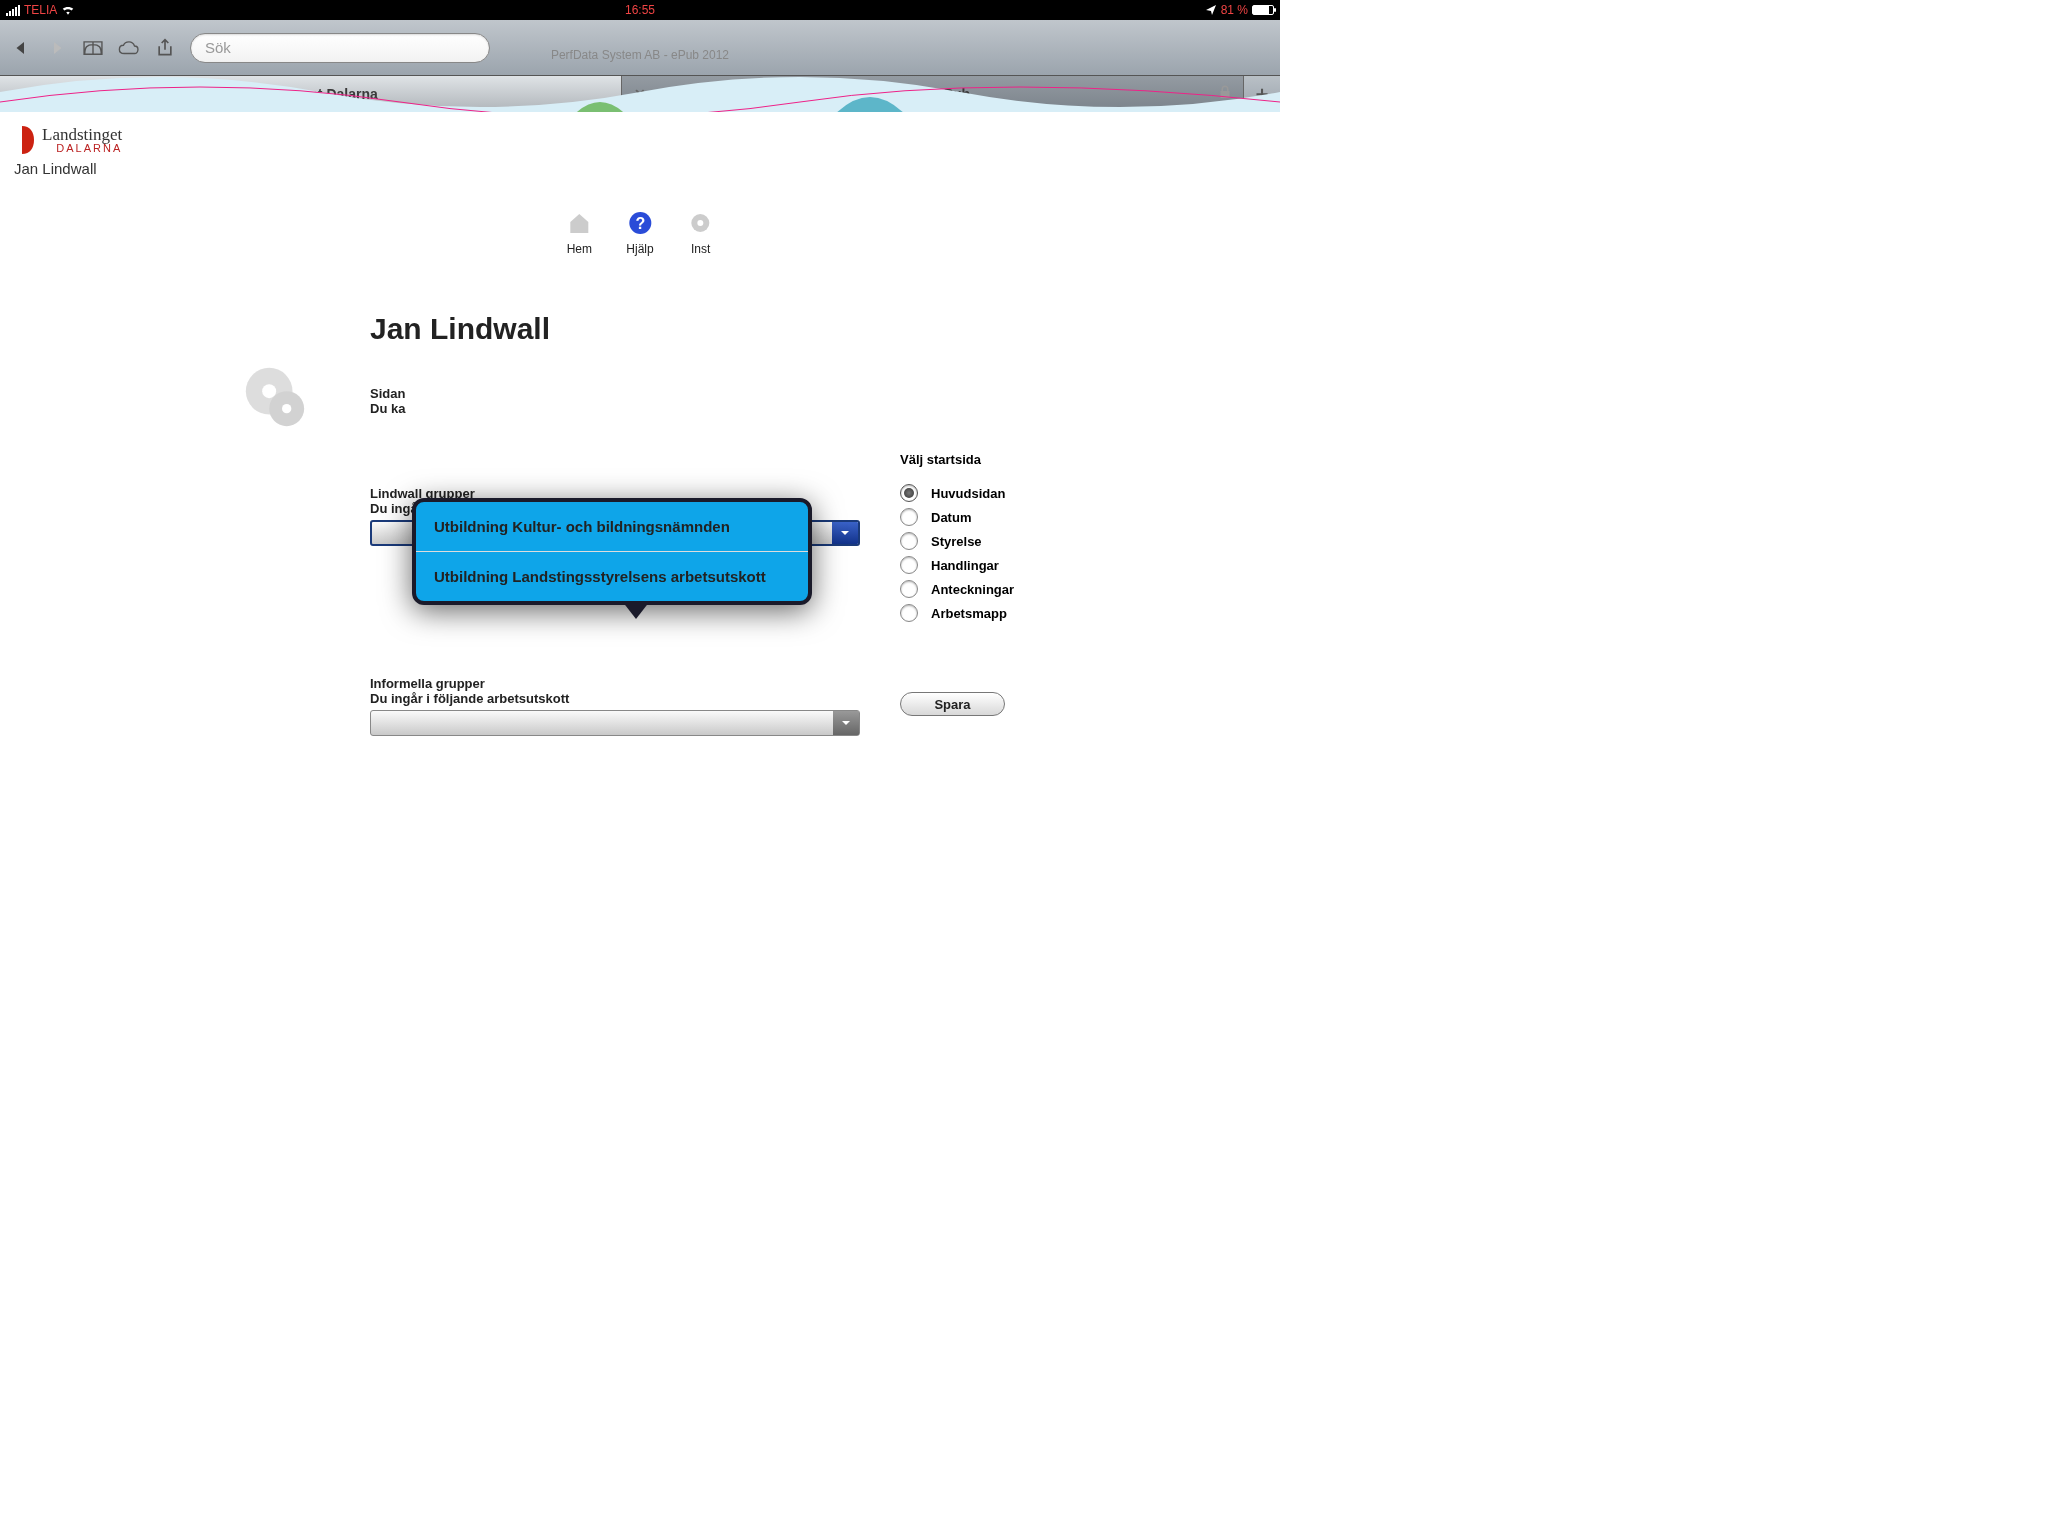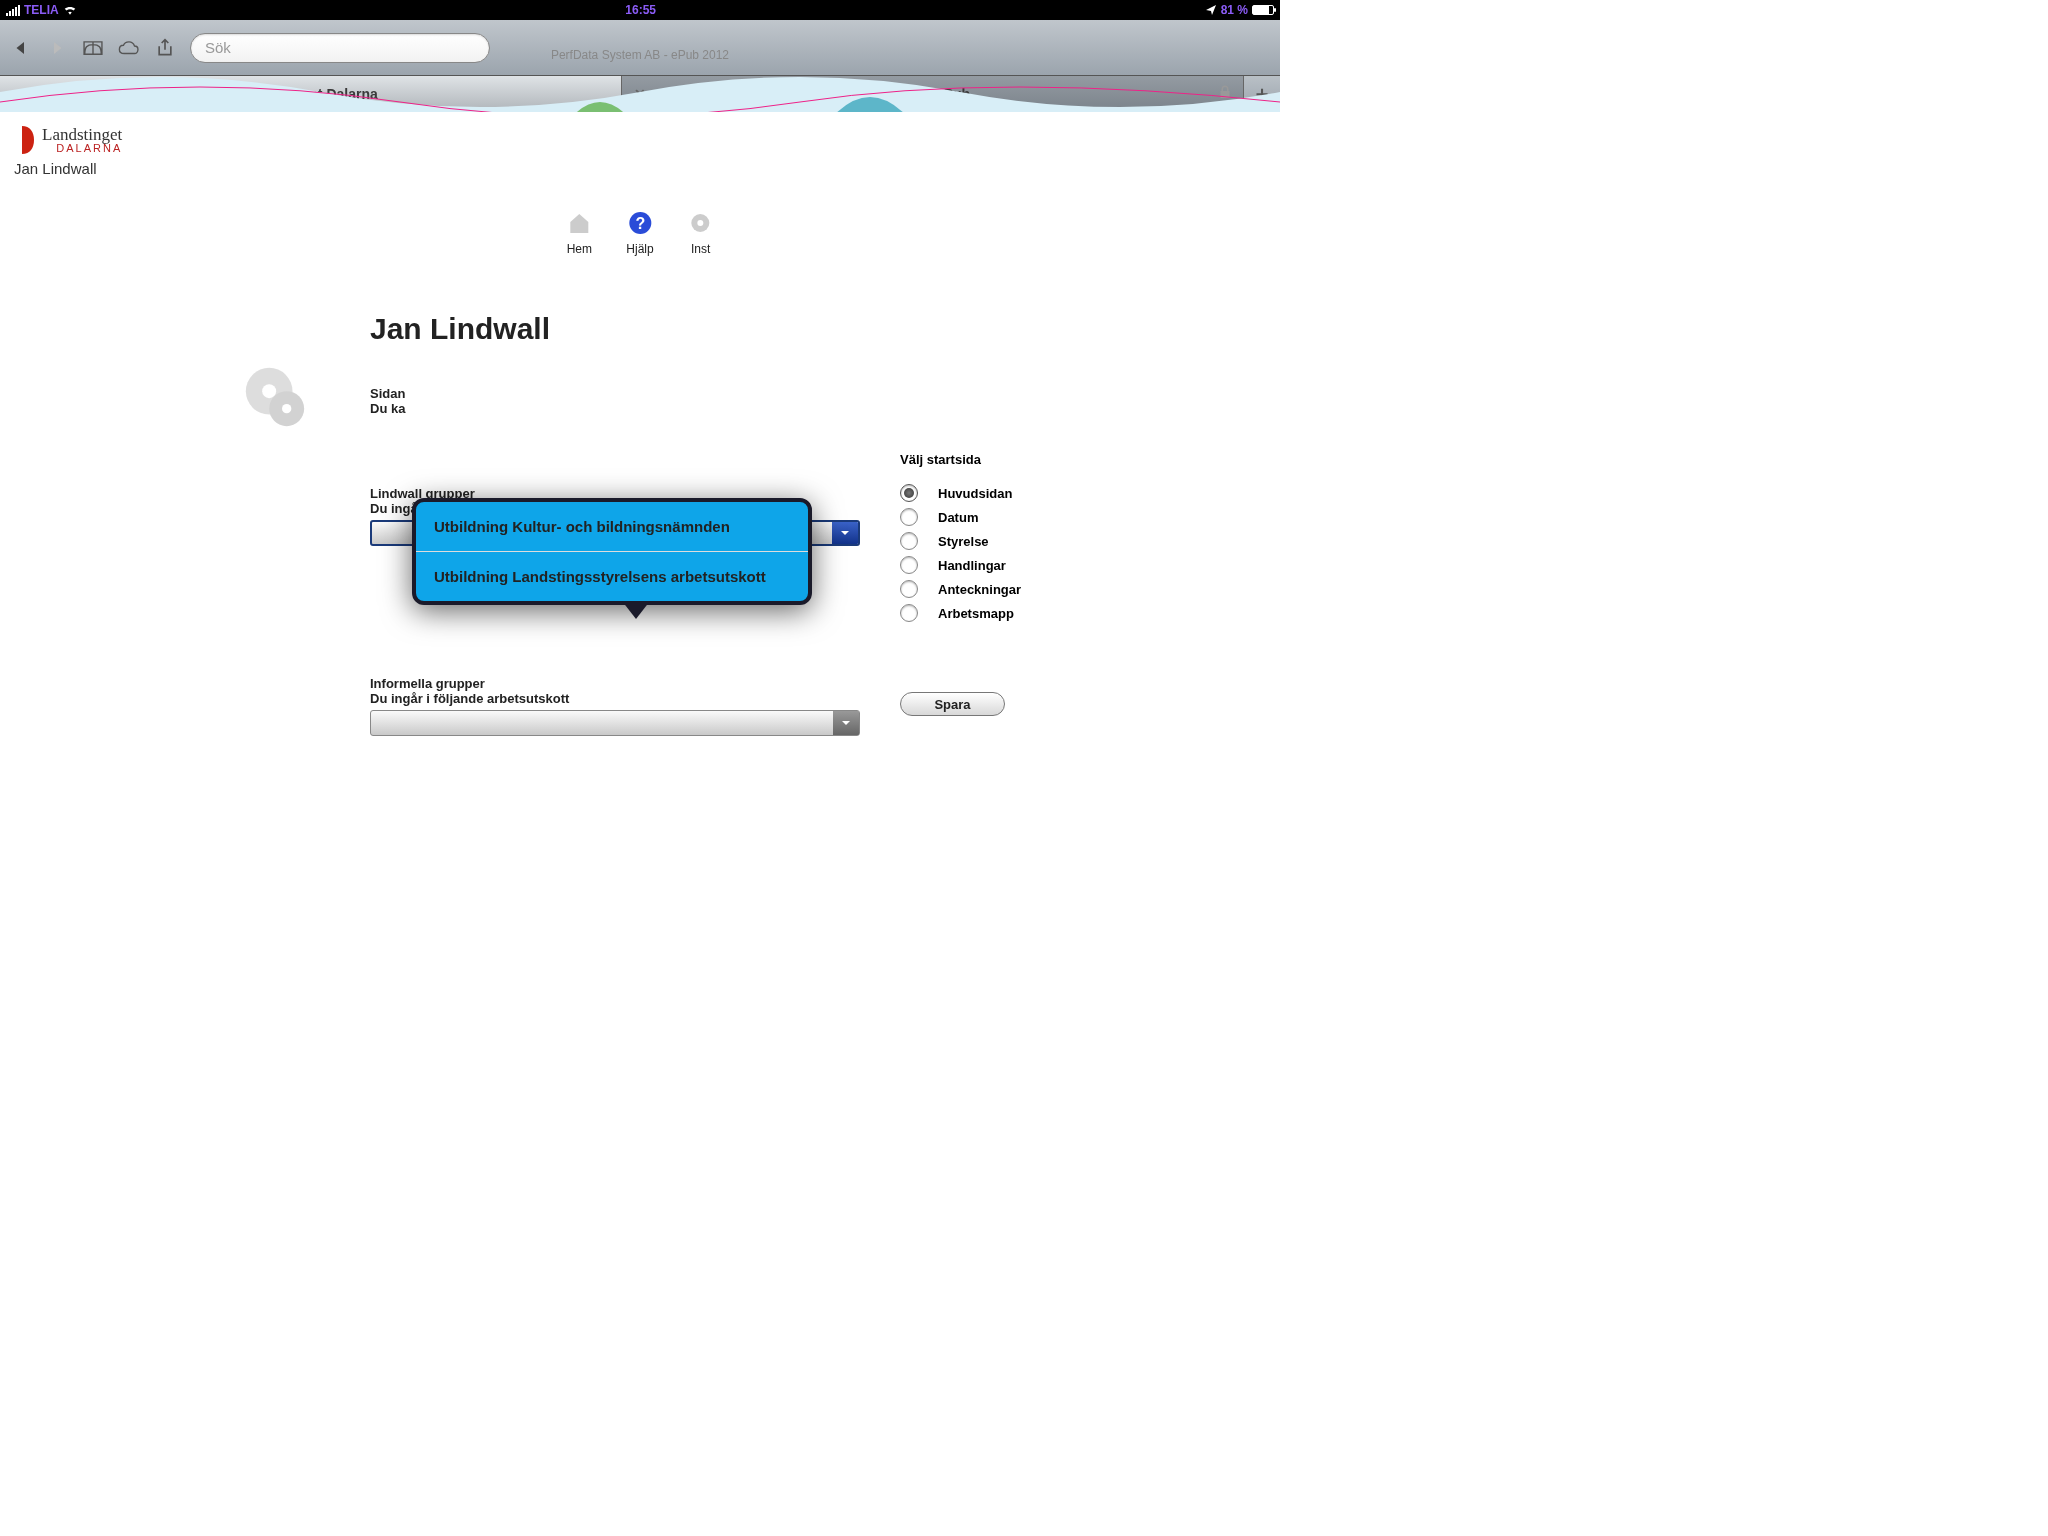--- a/index.html
+++ b/index.html
@@ -1,19 +1,19 @@
 <!DOCTYPE html>
 <html><head>
 <meta charset="utf-8">
 <style>
   * { margin:0; padding:0; box-sizing:border-box; }
   body { font-family: -apple-system, "Helvetica Neue", Arial, sans-serif; font-size:13px; width:1280px; height:960px; background:#fff; overflow:hidden; position:relative; }
 
   
-  .status-bar { background:#000; color:#8b5cf6; height:20px; display:flex; align-items:center; justify-content:space-between; padding:0 6px; font-size:12px; font-weight:bold; }
+  .status-bar { background:#000; color:#ef4444; height:20px; display:flex; align-items:center; justify-content:space-between; padding:0 6px; font-size:12px; font-weight:normal; }
   .status-left, .status-right { display:flex; align-items:center; gap:4px; }
   .bars { display:flex; align-items:flex-end; gap:1px; }
   .bars span { width:2px; background:#fff; display:block; }
   .bars span:nth-child(1){height:3px;} .bars span:nth-child(2){height:5px;}
   .bars span:nth-child(3){height:7px;} .bars span:nth-child(4){height:9px;}
   .bars span:nth-child(5){height:11px;}
   .wifi { width:14px; height:10px; }
   .battery { border:1px solid #fff; width:22px; height:10px; border-radius:2px; position:relative; }
   .battery::after { content:""; position:absolute; right:-3px; top:2px; width:2px; height:4px; background:#fff; border-radius:1px; }
   .battery div { background:#fff; width:80%; height:100%; }
@@ -55,21 +55,21 @@
   .section .lab1 { font-weight:bold; font-size:13px; color:#222; }
   .section .lab2 { font-weight:bold; font-size:13px; color:#222; }
   .combo { width:490px; height:26px; border:2px solid #1a3a7a; border-radius:3px; background:linear-gradient(#fafafa,#c9c9c9); display:flex; margin-top:4px; }
   .combo .arrow { width:26px; background:linear-gradient(#3a62c8,#12328a); display:flex; align-items:center; justify-content:center; margin-left:auto; border-radius:0 1px 1px 0; }
   .combo.grey { border:1px solid #888; }
   .combo.grey .arrow { background:linear-gradient(#999,#666); }
   .arrow svg { width:10px; height:10px; }
 
   .right-col { position:absolute; left:660px; top:140px; font-size:13px; }
   .right-col .heading { font-weight:bold; margin-bottom:17px; }
-  .radio-row { display:flex; align-items:center; gap:20px; margin-bottom:6px; font-weight:bold; }
+  .radio-row { display:flex; align-items:center; gap:13px; margin-bottom:6px; font-weight:bold; }
   .radio { width:18px; height:18px; border:1.5px solid #888; border-radius:50%; background:#fff; box-shadow:inset 0 1px 2px rgba(0,0,0,.3); }
   .radio.selected { border-color:#555; }
   .radio.selected::after { content:""; display:block; width:10px; height:10px; background:radial-gradient(#777,#333); border-radius:50%; margin:2.5px auto; }
 
   .save-btn { width:105px; height:24px; border:1px solid #777; border-radius:12px; background:linear-gradient(#fff,#d8d8d8); font-size:13px; font-weight:bold; color:#222; display:flex; align-items:center; justify-content:center; margin-top:70px; }
 
   .informal { margin-top:130px; }
 
   
   .popover { position:absolute; left:412px; top:386px; width:400px; background:#0ea5e9; border:4px solid #1a1a2a; border-radius:12px; box-shadow:0 6px 30px rgba(0,0,0,.6); z-index:10; }

